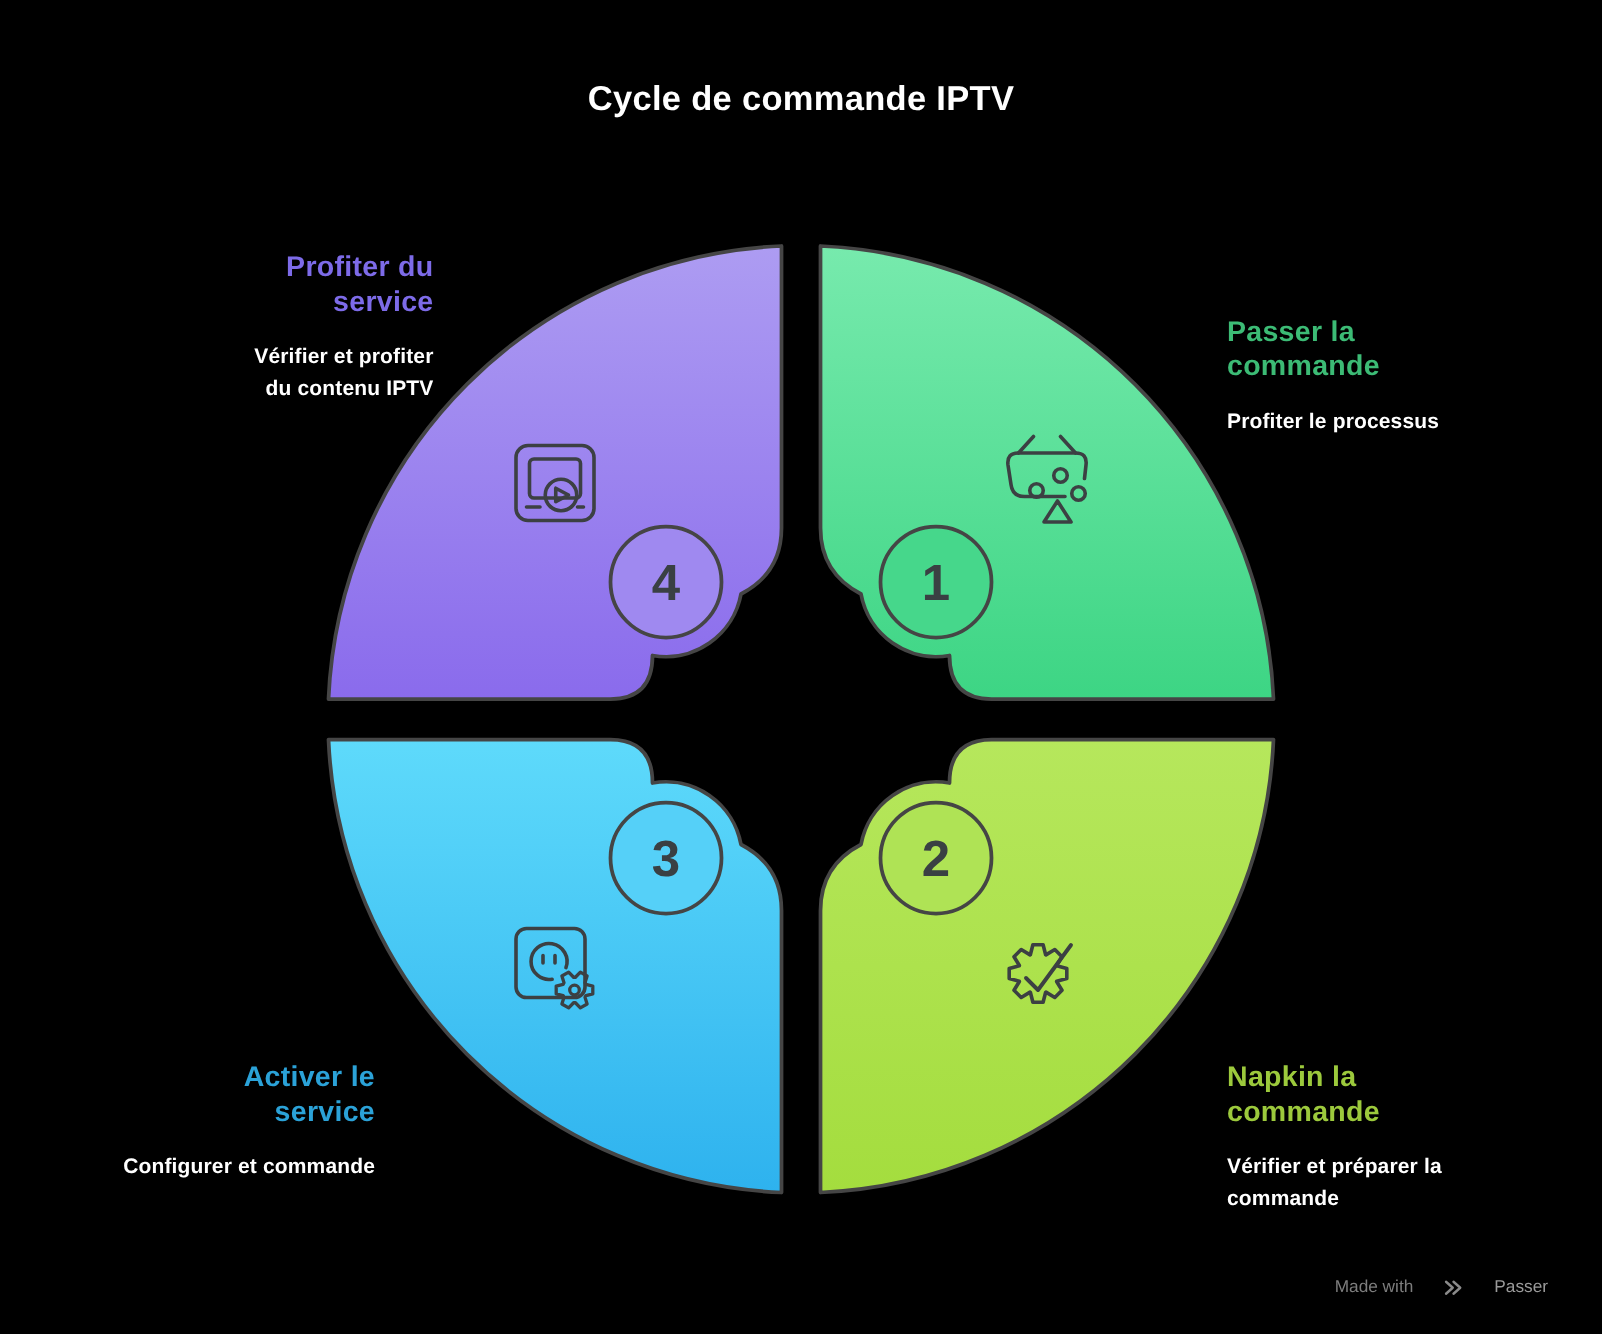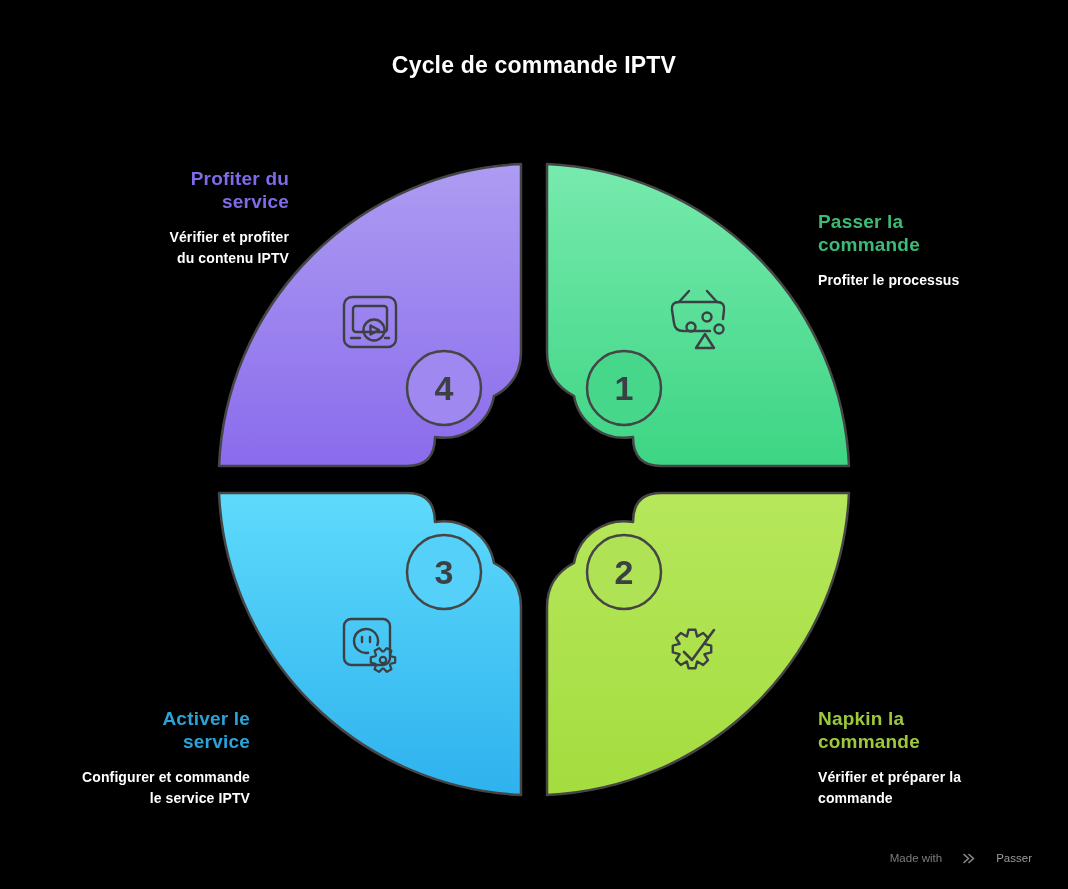--- a/index.html
+++ b/index.html
@@ -147,21 +147,20 @@
     </div>
   </div>
 
   <div class="step-label right-align pos-bl">
     <div class="step-heading c-step3">
       <span class="ln">Activer le</span>
       <span class="ln">service</span>
     </div>
     <div class="step-desc">
       <span class="ln">Configurer et commande</span>
-      <span class="ln">le service IPTV</span>
     </div>
   </div>
 
   <div class="step-label right-align pos-tl">
     <div class="step-heading c-step4">
       <span class="ln">Profiter du</span>
       <span class="ln">service</span>
     </div>
     <div class="step-desc">
       <span class="ln">Vérifier et profiter</span>

